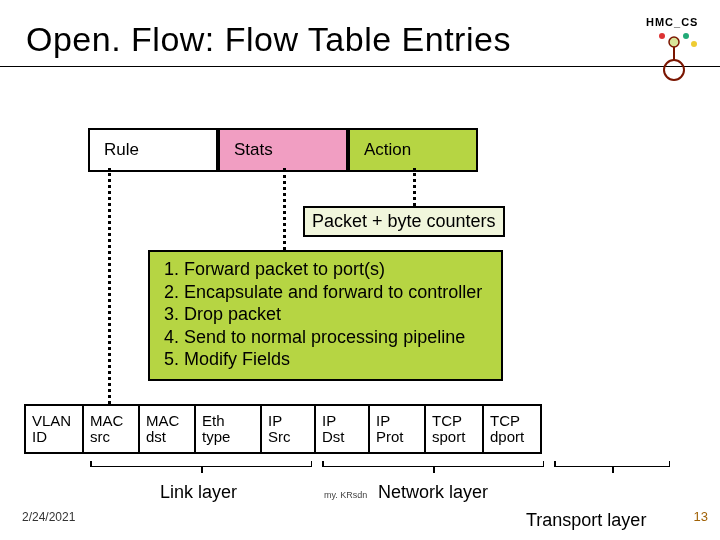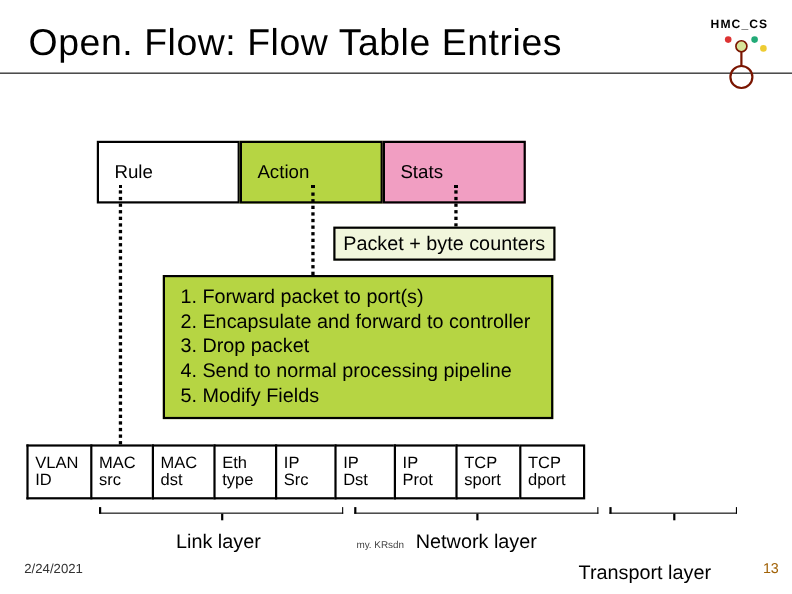--- a/index.html
+++ b/index.html
@@ -29,21 +29,21 @@
   }
   
   .triple {
     position: absolute;
     top: 128px;
     left: 88px;
     display: flex;
   }
   .box {
     border: 2px solid #000;
-    height: 57px;
+    height: 44px;
     display: flex;
     align-items: center;
     justify-content: center;
     font-size: 17px;
   }
   .box.rule   { width: 130px; background: #ffffff; padding-left: 14px; justify-content:flex-start;}
   .box.action { width: 130px; background: #b6d543; padding-left: 14px; justify-content:flex-start;}
   .box.stats  { width: 130px; background: #f19ec2; padding-left: 14px; justify-content:flex-start;}
 
   
@@ -89,21 +89,21 @@
     display: flex;
     flex-direction: column;
     align-items: flex-start;
     justify-content: center;
     padding: 2px 6px 2px 6px;
     line-height: 1.1;
     white-space: pre;
   }
   .field:last-child { border-right: 2px solid #000; }
   .f0 { width:64px; } .f1 { width:58px; } .f2 { width:56px; }
-  .f3 { width:56px; } .f4 { width:56px; } .f5 { width:54px; }
+  .f3 { width:56px; } .f4 { width:66px; } .f5 { width:54px; }
   .f6 { width:54px; } .f7 { width:56px; } .f8 { width:58px; }
   .f9 { width:60px; }
 
   
   .dot-v {
     position: absolute;
     border-left: 3px dotted #000;
   }
   .dv-stats  { left: 413px; top: 168px; height: 38px; }
   .dv-action { left: 283px; top: 168px; height: 82px; }
@@ -182,22 +182,22 @@
     <line x1="28" y1="30" x2="28" y2="16" stroke="#7a1500" stroke-width="2"></line>
     <circle cx="28" cy="12" r="5" fill="#d8e59a" stroke="#7a1500" stroke-width="1.5"></circle>
     <circle cx="16" cy="6" r="3" fill="#d33"></circle>
     <circle cx="40" cy="6" r="3" fill="#2a7"></circle>
     <circle cx="48" cy="14" r="3" fill="#ec3"></circle>
   </svg>
 </div>
 
 <div class="triple">
   <div class="box rule">Rule</div>
+  <div class="box stats">Stats</div>
   <div class="box action">Action</div>
-  <div class="box stats">Stats</div>
 </div>
 
 <div class="dot-v dv-stats"></div>
 <div class="dot-v dv-action"></div>
 <div class="dot-v dv-rule"></div>
 
 <div class="stats-callout">Packet + byte counters</div>
 
 <div class="actions-callout">
   <ol>

